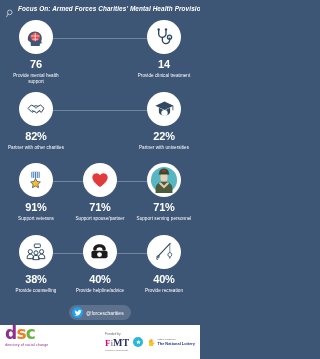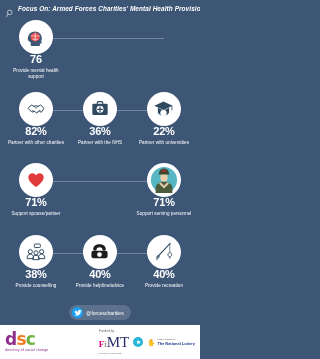--- a/index.html
+++ b/index.html
@@ -68,20 +68,21 @@
   }
   .circle {
     width:34px; height:34px;
     border-radius:50%;
     background:#ffffff;
     display:flex; align-items:center; justify-content:center;
     flex:0 0 auto;
   }
   .circle svg { display:block; }
   .value {
+    margin-top:5px;
     font-size:11px;
     font-weight:bold;
     color:#ffffff;
     line-height:1;
     letter-spacing:-.2px;
   }
   .caption {
     margin-top:3px;
     font-size:4.6px;
     line-height:1.35;
@@ -110,37 +111,37 @@
     display:flex; align-items:center; justify-content:center;
     flex:0 0 auto;
   }
   .tw-handle { font-size:5px; color:#ffffff; white-space:nowrap; }
 
   
   .footer {
     flex:0 0 auto;
     height:34px;
     background:#ffffff;
-    display:flex; align-items:center; justify-content:space-between;
-    padding:8px 5px;
+    display:flex; justify-content:space-between;
+    padding:0 5px;
   }
   .dsc { display:flex; flex-direction:column; line-height:1; }
   .dsc-word { font-size:17px; font-weight:bold; letter-spacing:-.8px; font-family:"DejaVu Sans", sans-serif; }
   .dsc-d { color:#8e2f8e; }
   .dsc-s { color:#ef7d22; }
   .dsc-c { color:#6cb33f; }
   .dsc-tag { font-size:3.6px; color:#8e2f8e; margin-top:1.5px; letter-spacing:.1px; }
 
   .funders { display:flex; align-items:center; gap:4px; }
   .funded-col { display:flex; flex-direction:column; align-items:flex-start; }
   .funded-by { font-size:3.3px; color:#6b6b6b; margin-bottom:1px; }
   .fimt { display:flex; align-items:baseline; }
   .fimt-f { color:#e3007d; font-size:9px; font-weight:bold; font-family:"Liberation Serif", serif; }
   .fimt-i { color:#9a9a9a; font-size:9px; font-weight:bold; font-family:"Liberation Serif", serif; }
-  .fimt-mt { color:#2b2b6b; font-size:15px; font-weight:normal; font-family:"Liberation Serif", serif; }
+  .fimt-mt { color:#2b2b6b; font-size:10px; font-weight:bold; font-family:"Liberation Serif", serif; }
   .fimt-sub { font-size:2.5px; color:#6b6b6b; margin-top:.5px; }
   .lottery-circle {
     width:10px; height:10px; border-radius:50%;
     background:#29b6d8;
     display:flex; align-items:center; justify-content:center;
     flex:0 0 auto;
   }
   .lottery-txt { display:flex; flex-direction:column; }
   .lot-small { font-size:2.4px; color:#555; }
   .lot-big { font-size:3.9px; color:#1f3b8c; font-weight:bold; }
@@ -173,69 +174,84 @@
               <path d="M14.6 8.2c3.6 0 6.6 2.6 6.6 6s-3 6-6.6 6-6.6-2.6-6.6-6 3-6 6.6-6z" fill="#e84a4a"></path>
               <path d="M14.6 8.2v12" stroke="#ffffff" stroke-width="1" fill="none"></path>
               <path d="M8.2 12.8h12.8M10.4 17.4h8.4" stroke="#ffffff" stroke-width=".9" fill="none"></path>
             </svg>
           </span>
         </div>
         <div class="value">76</div>
         <div class="caption">Provide mental health support</div>
       </div>
 
+      <div class="cell">
+        <div class="circle">
+          <span>
+            <svg viewBox="0 0 30 30" width="20" height="20">
+              <path d="M7 4v6a5.5 5.5 0 0 0 11 0V4" fill="none" stroke="#2f4960" stroke-width="2" stroke-linecap="round"></path>
+              <circle cx="7" cy="3.6" r="1.8" fill="#2f4960"></circle>
+              <circle cx="18" cy="3.6" r="1.8" fill="#2f4960"></circle>
+              <path d="M12.5 15.5v4a5.5 5.5 0 0 0 11 0v-2" fill="none" stroke="#2f4960" stroke-width="2" stroke-linecap="round"></path>
+              <circle cx="23.3" cy="15.3" r="3.1" fill="none" stroke="#2f4960" stroke-width="2"></circle>
+              <circle cx="23.3" cy="15.3" r="1.1" fill="#5bbfc4"></circle>
+            </svg>
+          </span>
+        </div>
+        <div class="value">14</div>
+        <div class="caption">Provide clinical treatment</div>
+      </div>
 
     </div>
 
     <div class="row">
       <div class="cell">
         <div class="circle">
           <span>
             <svg viewBox="0 0 30 30" width="20" height="20">
               <path d="M3 14l5-5 4 2 3-1 3 1 4-2 5 5-4 6-3-2-4 3-4-3-3 2z" fill="#ffffff" stroke="#2f4960" stroke-width="1.5" stroke-linejoin="round"></path>
               <path d="M12 11l3 3 3-3M9 17l3 2M18 19l3-2" stroke="#2f4960" stroke-width="1.2" fill="none" stroke-linecap="round"></path>
             </svg>
           </span>
         </div>
         <div class="value">82%</div>
         <div class="caption">Partner with other charities</div>
       </div>
 
-      <div class="cell">
-        <div class="circle">
-          <span>
-            <svg viewBox="0 0 30 30" width="20" height="20">
-              <path d="M11 7V5.5A1.5 1.5 0 0 1 12.5 4h5A1.5 1.5 0 0 1 19 5.5V7" fill="none" stroke="#2f4960" stroke-width="2"></path>
-              <rect x="3.5" y="7" width="23" height="17" rx="2" fill="#2f4960"></rect>
-              <circle cx="15" cy="15.5" r="5.2" fill="#ffffff"></circle>
-              <path d="M15 11.8v7.4M11.3 15.5h7.4" stroke="#2f4960" stroke-width="1.8" stroke-linecap="round"></path>
-            </svg>
-          </span>
-        </div>
-        <div class="value">36%</div>
-        <div class="caption">Partner with the NHS</div>
-      </div>
 
       <div class="cell">
         <div class="circle">
           <span>
             <svg viewBox="0 0 30 30" width="21" height="21">
               <path d="M15 5L2 11l13 6 13-6z" fill="#2f4960"></path>
               <path d="M7 14v6c0 2.8 3.6 5 8 5s8-2.2 8-5v-6l-8 3.7z" fill="#2f4960"></path>
               <ellipse cx="15" cy="21.5" rx="4.6" ry="4.2" fill="#ffffff"></ellipse>
               <path d="M27 11.5v6" stroke="#2f4960" stroke-width="1.2"></path>
             </svg>
           </span>
         </div>
         <div class="value">22%</div>
         <div class="caption">Partner with universities</div>
       </div>
     </div>
 
     <div class="row">
+      <div class="cell">
+        <div class="circle">
+          <span>
+            <svg viewBox="0 0 30 30" width="21" height="21">
+              <rect x="9" y="2.5" width="12" height="9" rx="1" fill="#4a82b8"></rect>
+              <path d="M11 2.5v9M13.5 2.5v9M16.5 2.5v9M19 2.5v9" stroke="#ffffff" stroke-width="1.1"></path>
+              <path d="M15 12l2.2 4.4 4.8.7-3.5 3.4.8 4.8-4.3-2.3-4.3 2.3.8-4.8-3.5-3.4 4.8-.7z" fill="#f4c02c" stroke="#2f4960" stroke-width="1"></path>
+            </svg>
+          </span>
+        </div>
+        <div class="value">91%</div>
+        <div class="caption">Support veterans</div>
+      </div>
 
       <div class="cell">
         <div class="circle">
           <span>
             <svg viewBox="0 0 30 30" width="20" height="20">
               <path d="M15 25.5S3.5 18.2 3.5 11.2A6.2 6.2 0 0 1 15 7.8 6.2 6.2 0 0 1 26.5 11.2c0 7-11.5 14.3-11.5 14.3z" fill="#e23b3b"></path>
             </svg>
           </span>
         </div>
         <div class="value">71%</div>

